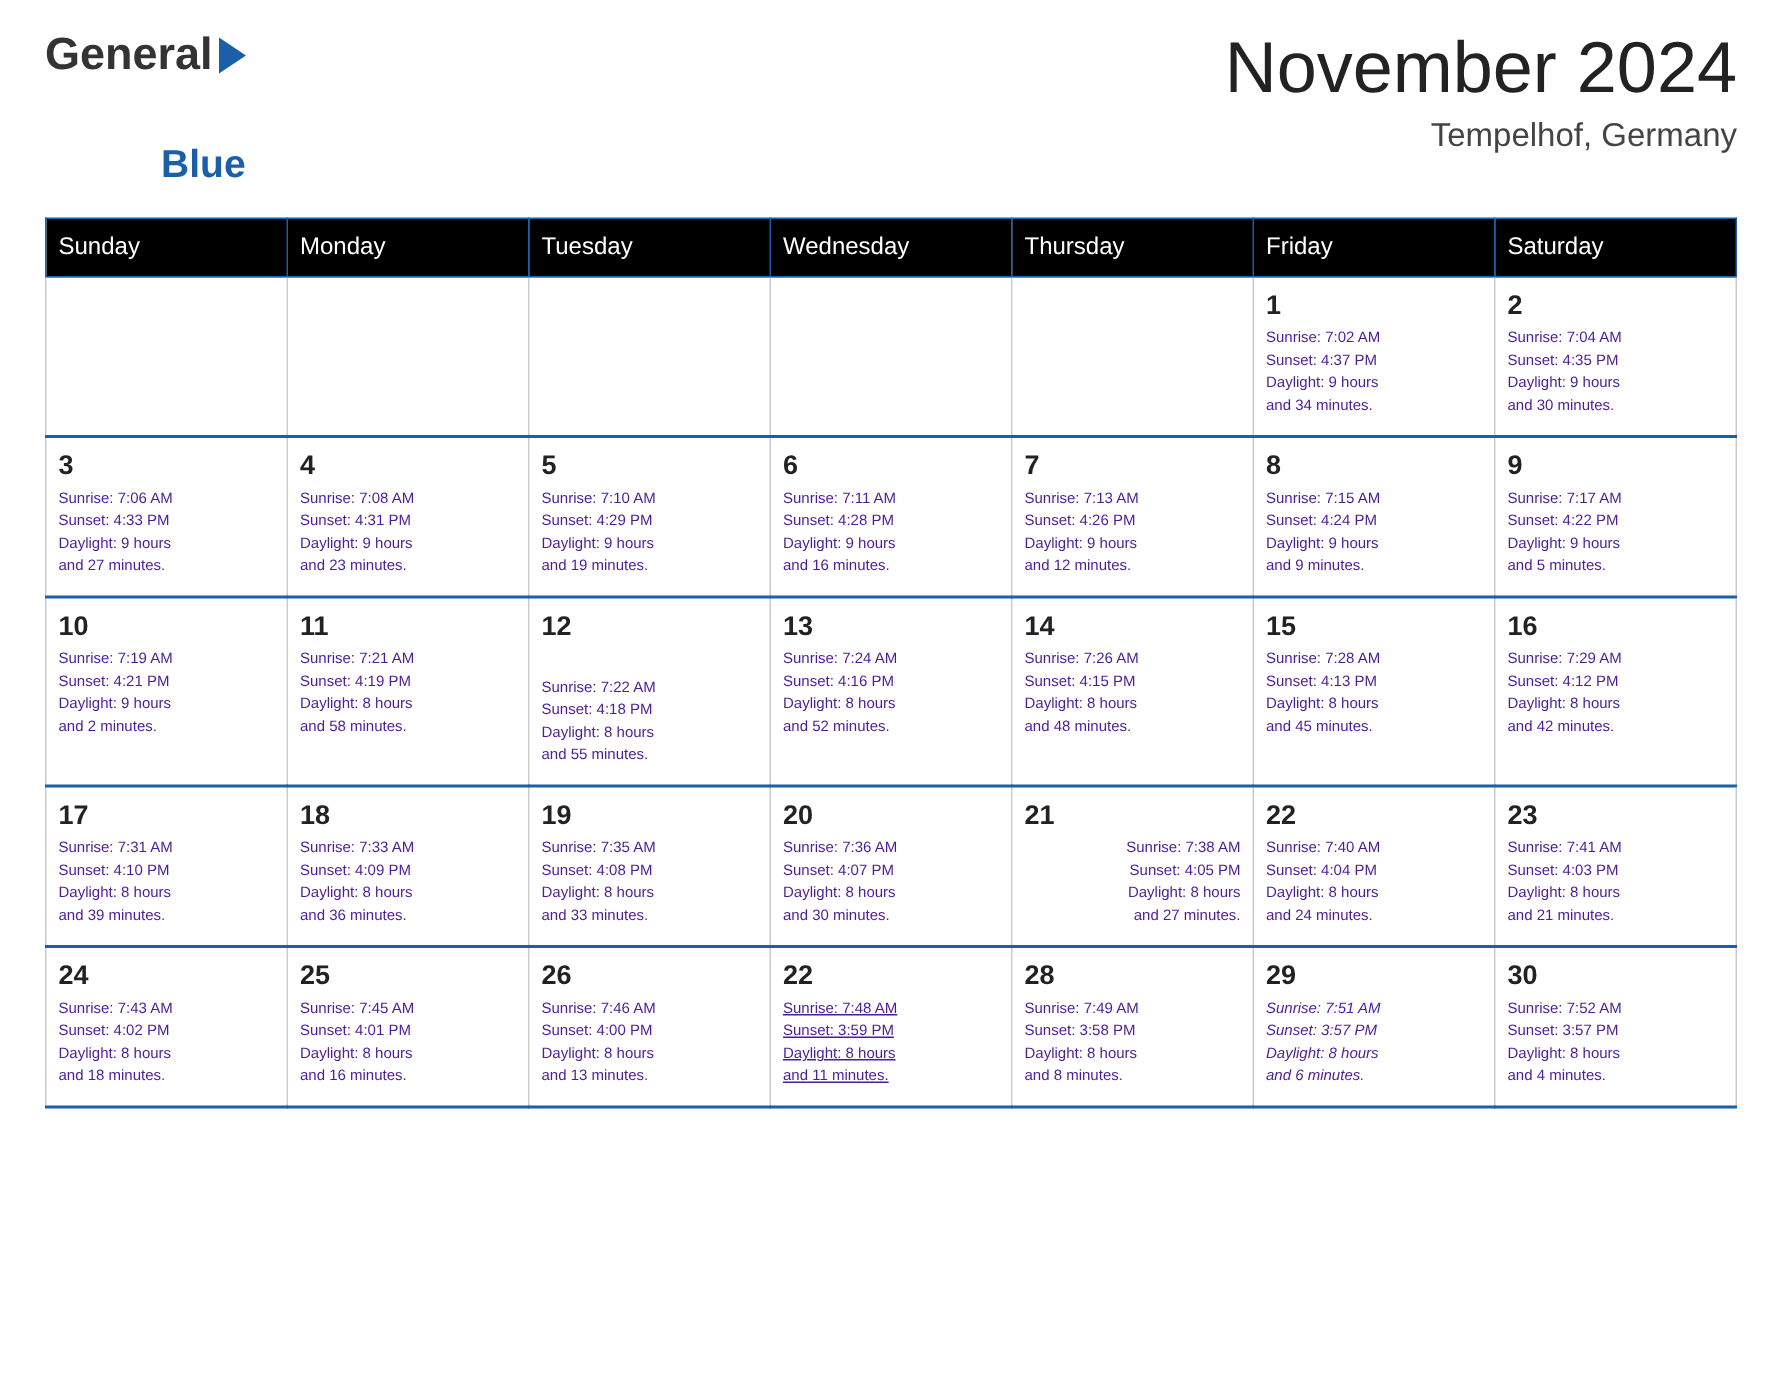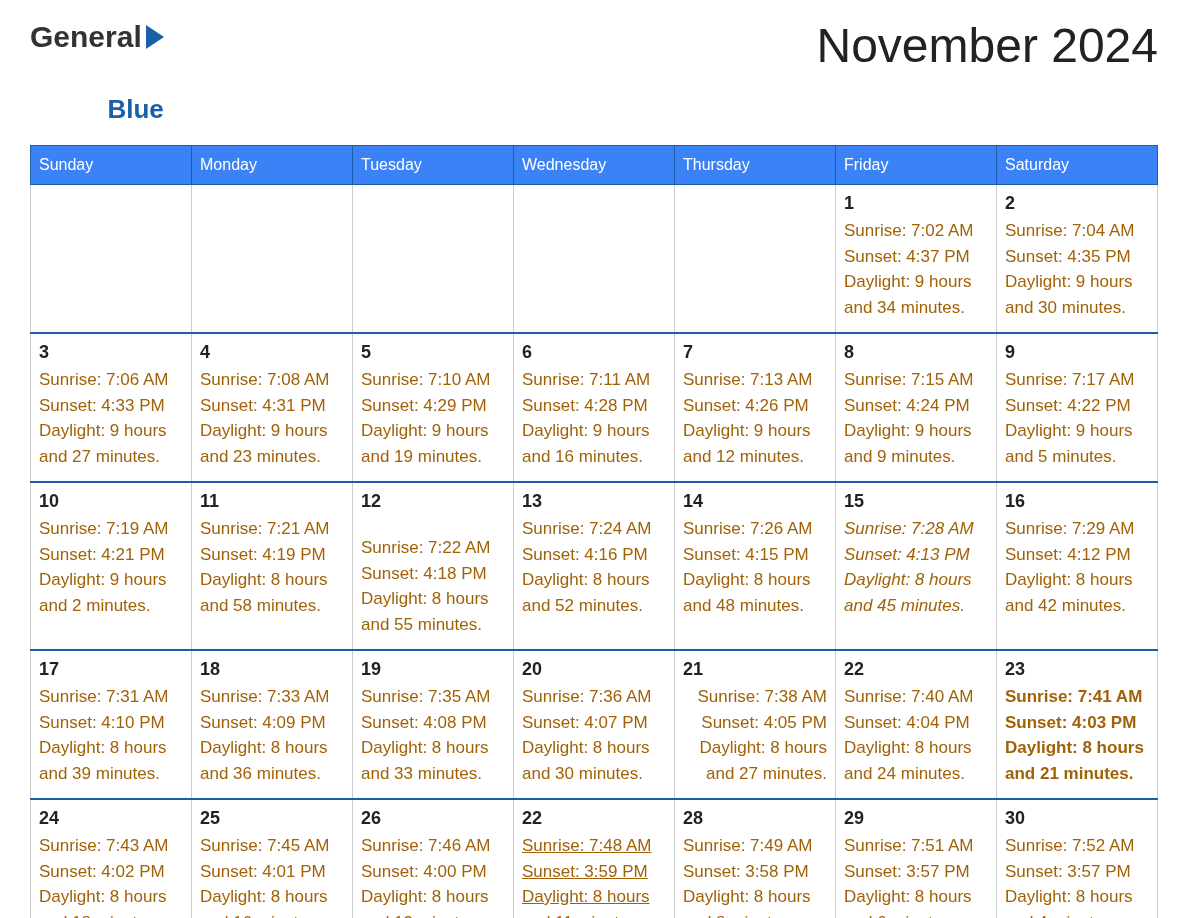--- a/index.html
+++ b/index.html
@@ -34,21 +34,21 @@
       font-size: 22px;
       color: #444;
       margin-top: 4px;
     }
     .calendar {
       width: 100%;
       border-collapse: collapse;
       border: 1px solid #aaa;
     }
     .calendar thead tr {
-      background-color: #3b82f6;
+      background-color: #000000;
       border-radius: 10px;
     }
     .calendar thead th {
       color: #fff;
       font-size: 16px;
       font-weight: normal;
       padding: 10px 8px;
       border: 1px solid #1a5fa8;
       text-align: left;
     }
@@ -64,22 +64,22 @@
       background: #fff;
     }
     .day-number {
       font-size: 18px;
       font-weight: bold;
       color: #222;
       margin-bottom: 4px;
       display: block;
     }
     .day-info {
-      font-size: 17px;
-      color: #a16207;
+      font-size: 10px;
+      color: #4c1d95;
       line-height: 1.5;
     }
     .empty-cell {
       background: #f9f9f9;
     }
     .logo-row {
       display: flex;
       align-items: center;
     }
     .logo-text-general {
@@ -117,20 +117,21 @@
     <div class="logo-row">
       <span class="logo-text-general">General</span>
       <span class="logo-arrow"></span>
     </div>
     <div class="logo-line2">
       <span class="logo-underline-blue">Blue</span>
     </div>
   </div>
   <div class="title-section">
     <div class="month-title">November 2024</div>
+    <div class="location">Tempelhof, Germany</div>
   </div>
 </div>
 
 <table class="calendar">
   <thead>
     <tr>
     <th>Sunday</th>
         <th>Monday</th>
         <th>Tuesday</th>
         <th>Wednesday</th>
@@ -243,21 +244,21 @@
         </td>
         <td>
           <span class="day-number">14</span>
           <div class="day-info" style="white-space: pre-line;">Sunrise: 7:26 AM
 Sunset: 4:15 PM
 Daylight: 8 hours
 and 48 minutes.</div>
         </td>
         <td>
           <span class="day-number">15</span>
-          <div class="day-info" style="white-space: pre-line; font-style: italic;">Sunrise: 7:28 AM
+          <div class="day-info" style="white-space: pre-line;">Sunrise: 7:28 AM
 Sunset: 4:13 PM
 Daylight: 8 hours
 and 45 minutes.</div>
         </td>
         <td>
           <span class="day-number">16</span>
           <div class="day-info" style="white-space: pre-line;">Sunrise: 7:29 AM
 Sunset: 4:12 PM
 Daylight: 8 hours
 and 42 minutes.</div>
@@ -301,21 +302,21 @@
         </td>
         <td>
           <span class="day-number">22</span>
           <div class="day-info" style="white-space: pre-line;">Sunrise: 7:40 AM
 Sunset: 4:04 PM
 Daylight: 8 hours
 and 24 minutes.</div>
         </td>
         <td>
           <span class="day-number">23</span>
-          <div class="day-info" style="white-space: pre-line; font-weight: bold;">Sunrise: 7:41 AM
+          <div class="day-info" style="white-space: pre-line;">Sunrise: 7:41 AM
 Sunset: 4:03 PM
 Daylight: 8 hours
 and 21 minutes.</div>
         </td>
       </tr>
       <tr>
         <td>
           <span class="day-number">24</span>
           <div class="day-info" style="white-space: pre-line;">Sunrise: 7:43 AM
 Sunset: 4:02 PM
@@ -345,21 +346,21 @@
         </td>
         <td>
           <span class="day-number">28</span>
           <div class="day-info" style="white-space: pre-line;">Sunrise: 7:49 AM
 Sunset: 3:58 PM
 Daylight: 8 hours
 and 8 minutes.</div>
         </td>
         <td>
           <span class="day-number">29</span>
-          <div class="day-info" style="white-space: pre-line;">Sunrise: 7:51 AM
+          <div class="day-info" style="white-space: pre-line; font-style: italic;">Sunrise: 7:51 AM
 Sunset: 3:57 PM
 Daylight: 8 hours
 and 6 minutes.</div>
         </td>
         <td>
           <span class="day-number">30</span>
           <div class="day-info" style="white-space: pre-line;">Sunrise: 7:52 AM
 Sunset: 3:57 PM
 Daylight: 8 hours
 and 4 minutes.</div>

